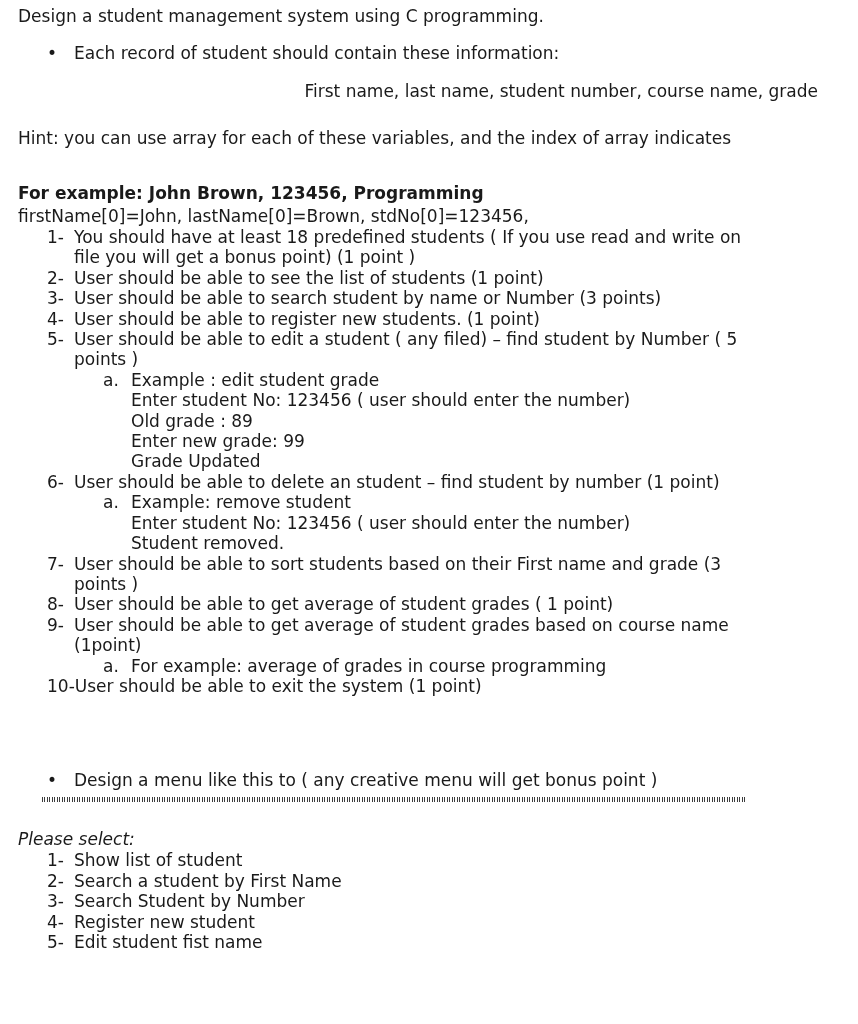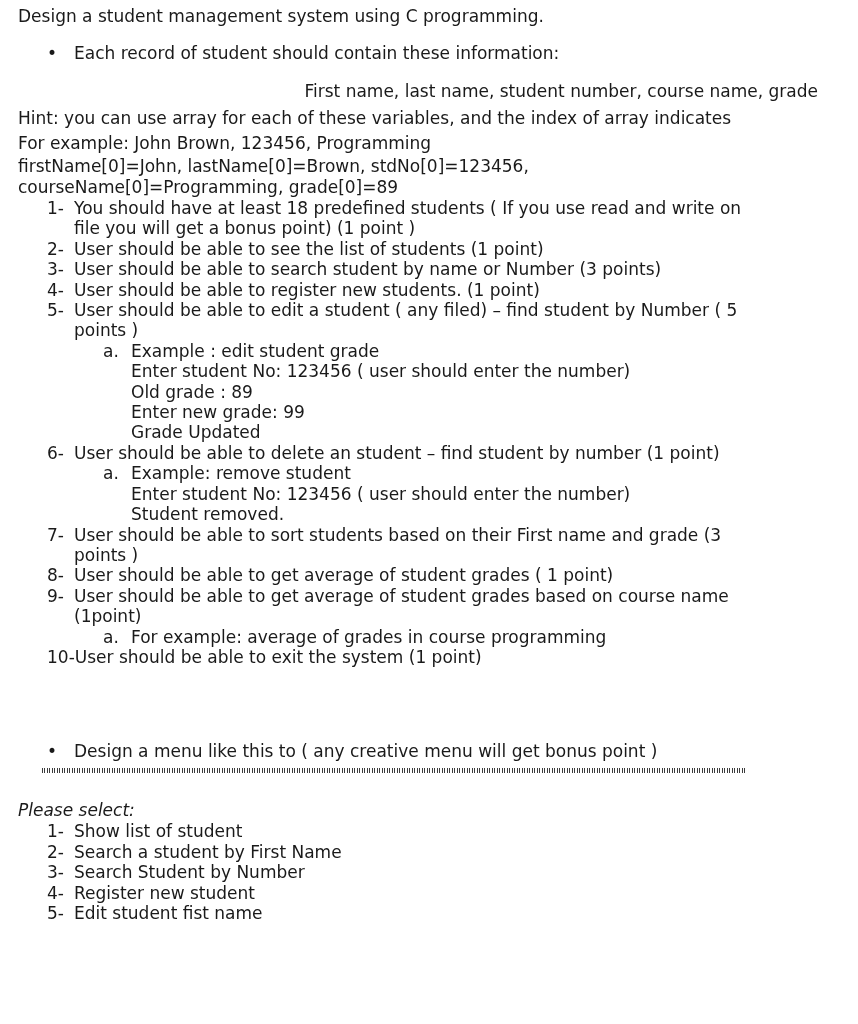--- a/index.html
+++ b/index.html
@@ -7,22 +7,22 @@
     width:858px; height:1024px; overflow:hidden;
     font-family:"DejaVu Sans", "Liberation Sans", sans-serif;
     font-size:17px; line-height:21px; color:#1a1a1a;
     -webkit-font-smoothing:antialiased;
   }
   .page { padding:6px 40px 0 18px; }
 
   .para { margin:0; }
   .m-bullet1   { margin-top:16px; }
   .m-fields    { margin-top:17px;text-align:right; }
-  .m-hint      { margin-top:6px; }
-  .m-example   { margin-top:4px; }
+  .m-hint      { margin-top:26px; }
+  .m-example   { margin-top:34px;font-weight:bold; }
   .m-code      { margin-top:2px; }
   .m-reqlist   { margin-top:22px; }
   .m-bullet2   { margin-top:74px; }
   .m-prompt    { margin-top:27px;font-style:italic; }
   .m-menulist  { margin-top:18px; }
 
   .bullet-row { display:flex; margin-left:29px; }
   .bullet-glyph { flex:0 0 27px; }
 
   .list { list-style:none; margin:0; padding:0; margin-left:29px; line-height:20.4px; }
@@ -57,21 +57,20 @@
   <p class="para m-fields">First name, last name, student number, course name, grade</p>
 
   <div class="m-hint">
     <div>Hint: you can use array for each of these variables, and the index of array indicates</div>
   </div>
 
   <p class="para m-example">For example: John Brown, 123456, Programming</p>
 
   <div class="m-code">
     <div>firstName[0]=John, lastName[0]=Brown, stdNo[0]=123456,</div>
-    <div>courseName[0]=Programming, grade[0]=89</div>
   </div>
 
   <ol class="list m-reqlist">
 
     <li class="item">
       <span class="marker">1-</span>
       <div class="content">
         <div>You should have at least 18 predefined students ( If you use read and write on</div>
         <div>file you will get a bonus point) (1 point )</div>
       </div>

